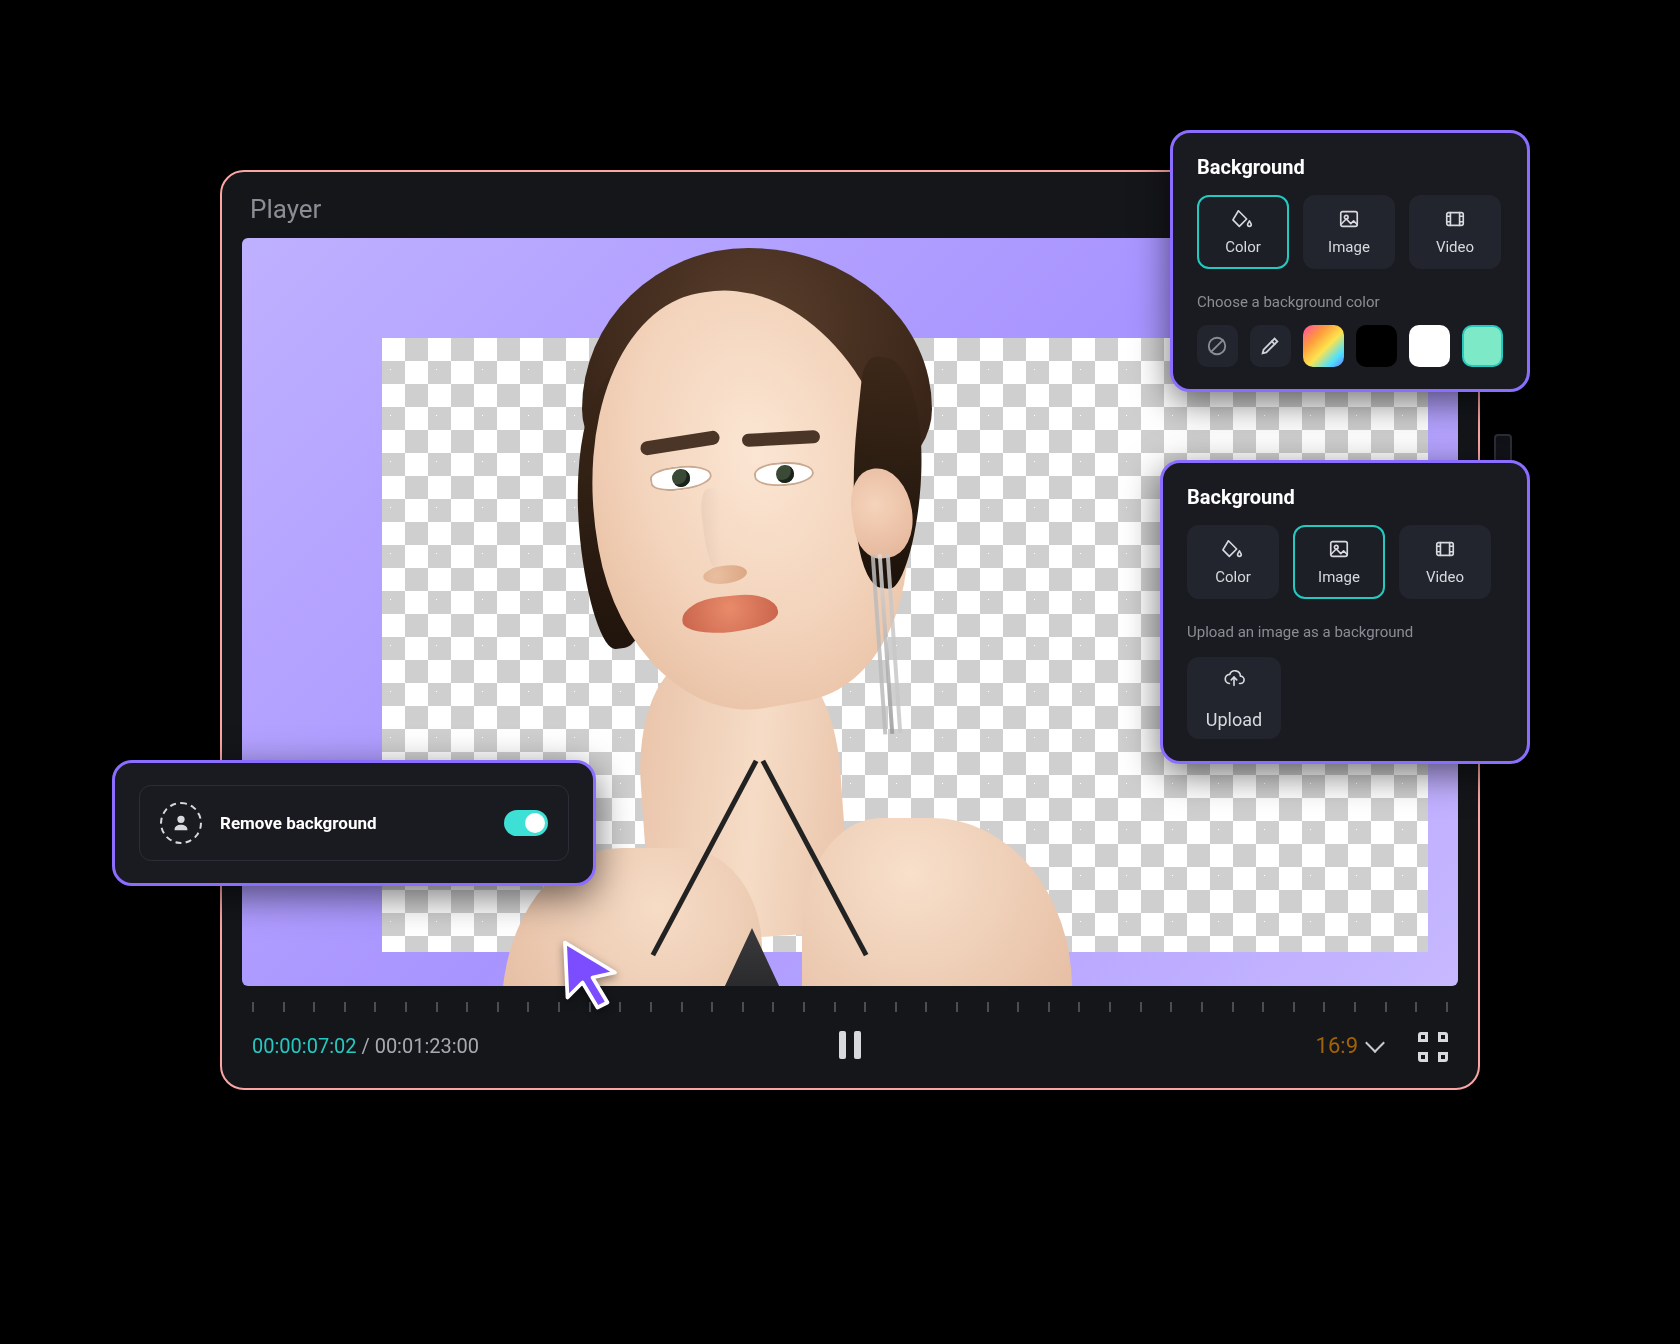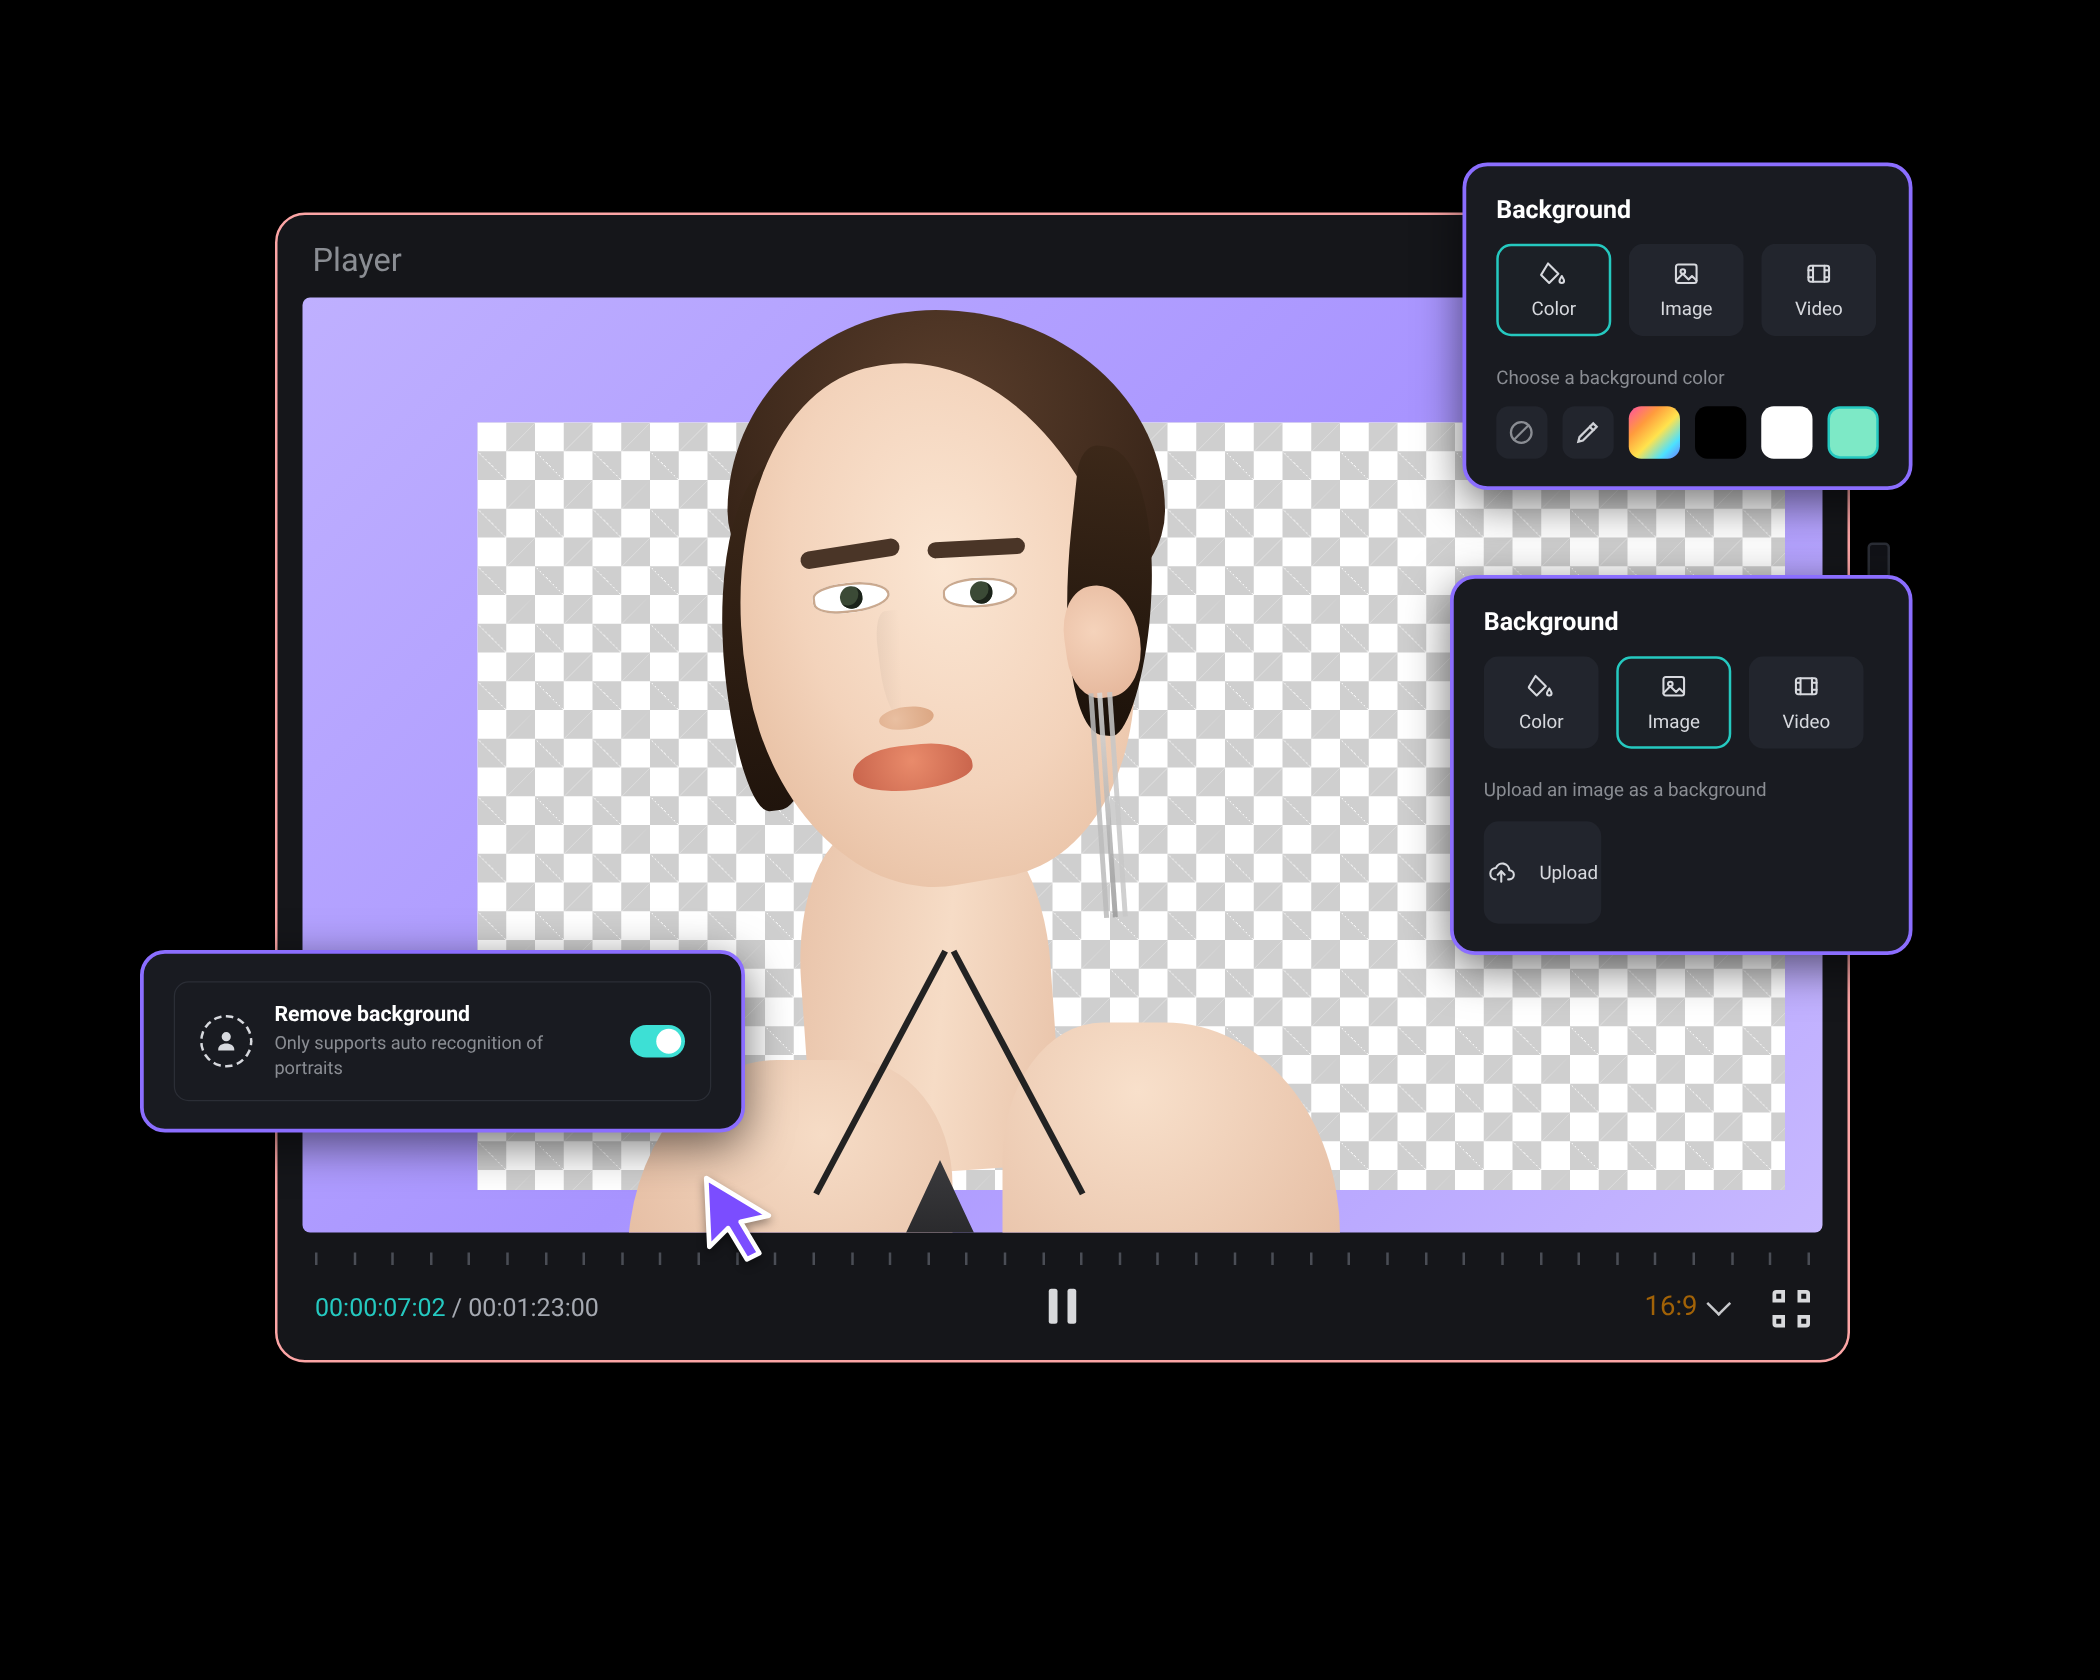--- a/index.html
+++ b/index.html
@@ -168,21 +168,21 @@
   .swatches{ display:flex; gap:12px; margin-top:14px;}
   .sw{ width:42px;height:42px;border-radius:10px;display:flex;align-items:center;justify-content:center;background:#22252d;}
   .sw.none svg{stroke:#8a8d93;}
   .sw.picker svg{stroke:#cfd1d6;}
   .sw.rainbow{ background:linear-gradient(135deg,#ff4fa3,#ff9b3d 30%,#ffe34d 55%,#4de1ff 80%,#6a7bff);} 
   .sw.black{ background:#000;}
   .sw.white{ background:#fff;}
   .sw.mint{ background:#7de9c6; border:2px solid #25c9c0;}
   .upload-btn{
     margin-top:16px; width:94px; height:82px; background:#22252d; border-radius:12px;
-    display:flex;flex-direction:row;align-items:center;justify-content:center;gap:20px;color:#d7d9de;font-size:15px;cursor:pointer;
+    display:flex;flex-direction:column;align-items:center;justify-content:center;gap:20px;color:#d7d9de;font-size:18px;cursor:pointer;
   }
 
   
   .ic{width:22px;height:22px;display:block;}
   .ic svg{width:100%;height:100%;fill:none;stroke:#d7d9de;stroke-width:1.8;stroke-linecap:round;stroke-linejoin:round;}
 
   
   .cutout-panel{ left:112px; top:760px; width:484px; }
   .cutout-row{
     border:1px solid #2b2e36; border-radius:12px; padding:16px 20px;
@@ -319,21 +319,20 @@
 
   <div class="panel cutout-panel">
     <div class="cutout-row">
       <span class="portrait-icon">
         <svg viewBox="0 0 24 24">
             <path d="M12 12a4 4 0 1 0-4-4 4 4 0 0 0 4 4zm0 2c-4 0-7 2-7 5v1h14v-1c0-3-3-5-7-5z"></path>
           </svg>
       </span>
       <div class="cutout-text">
         <strong>Remove background</strong>
-        <span>Only supports auto recognition of portraits</span>
       </div>
       <div class="toggle"></div>
     </div>
   </div>
 
   <div class="cursor">
     <svg viewBox="0 0 48 56">
       <path d="M4 2 L44 26 L26 30 L38 50 L30 54 L18 34 L6 46 Z" fill="#7b4dff" stroke="#ffffff" stroke-width="3" stroke-linejoin="round"></path>
     </svg>
   </div>

